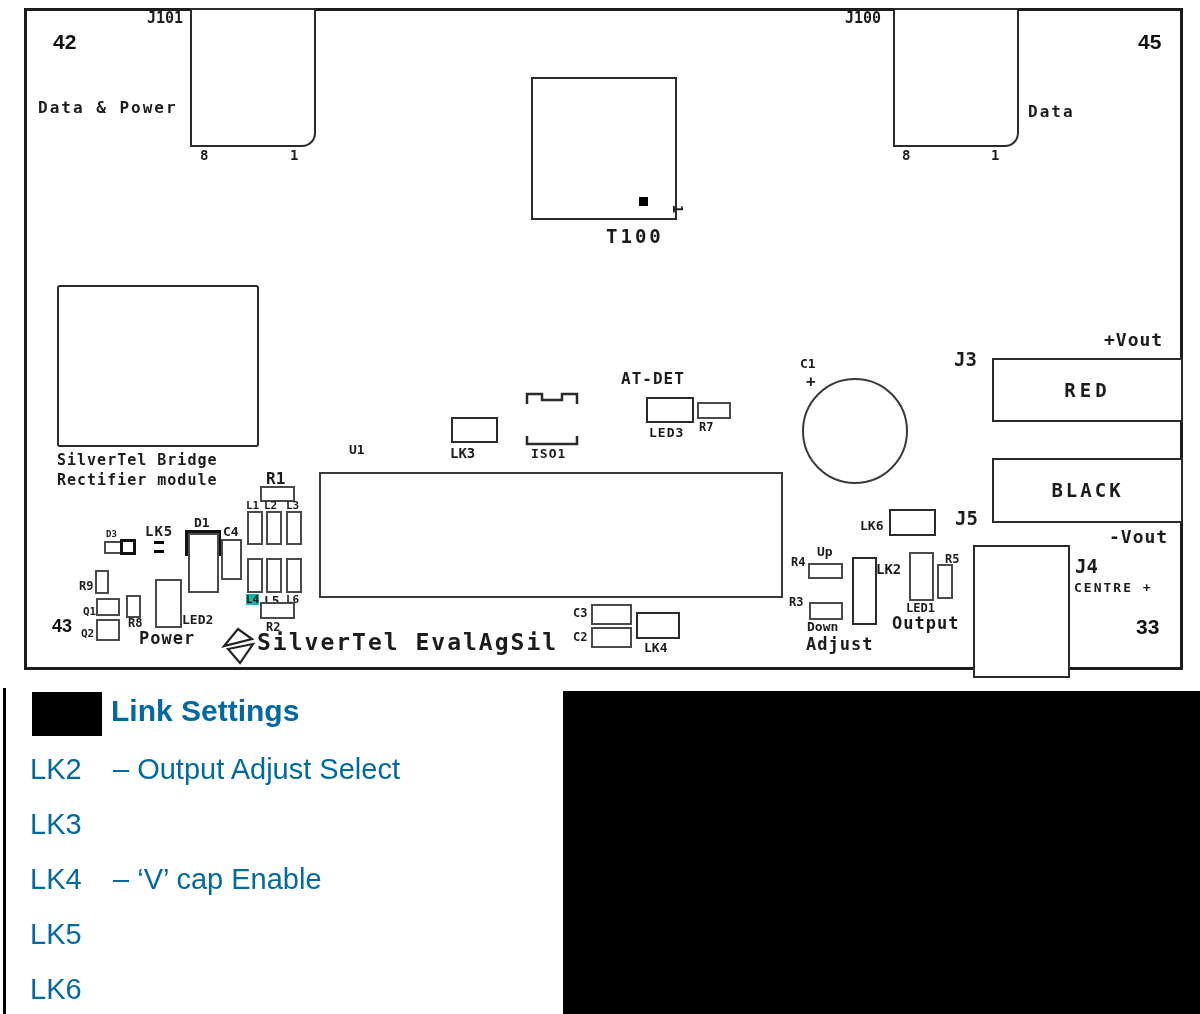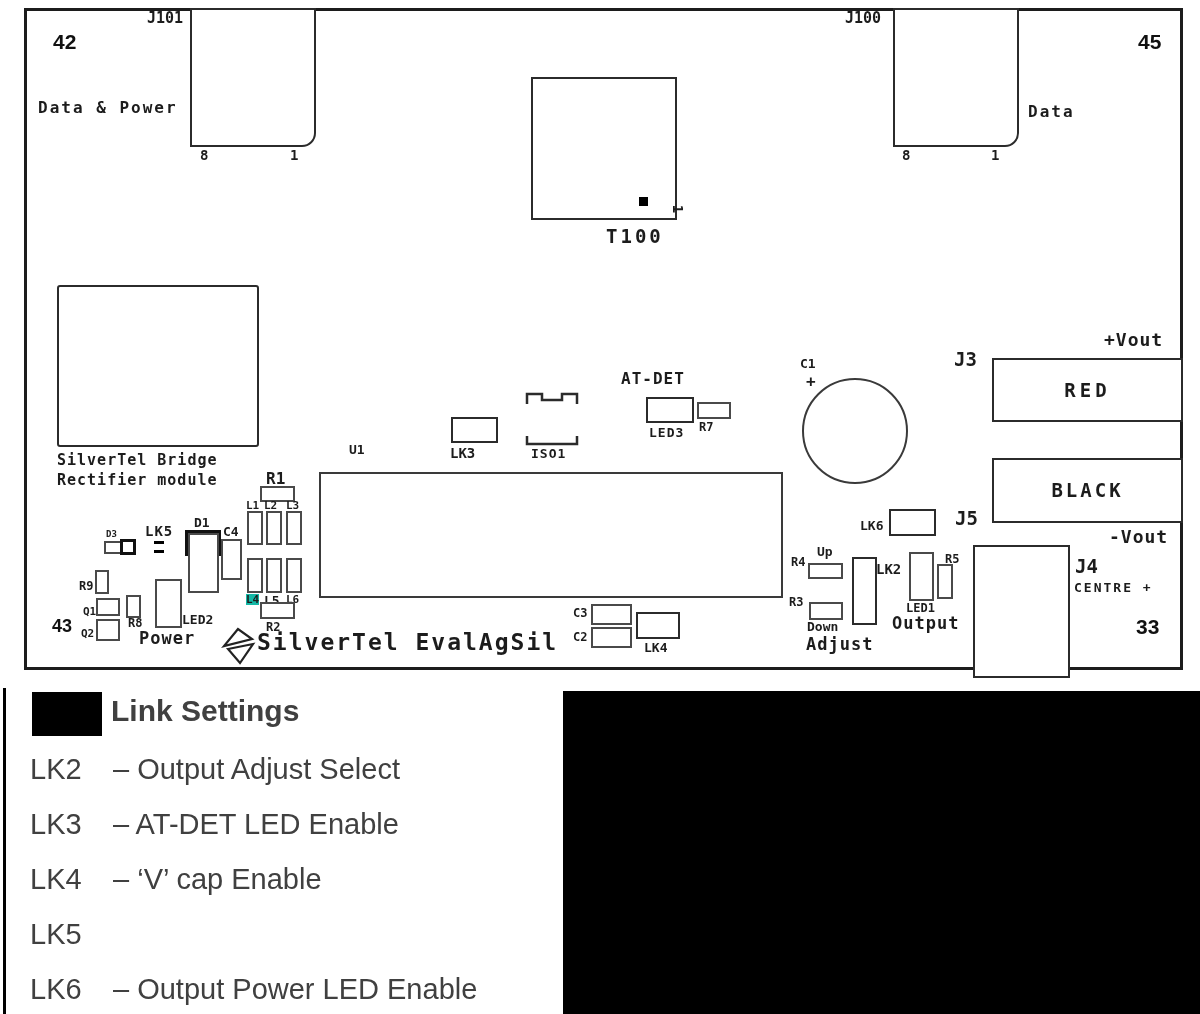--- a/index.html
+++ b/index.html
@@ -6,21 +6,21 @@
   #page{position:relative;width:1200px;height:1014px;background:#fff;overflow:hidden;
         font-family:"DejaVu Sans Mono",monospace;}
   .abs{position:absolute;box-sizing:border-box;}
   
   .m{position:absolute;white-space:nowrap;font-family:"DejaVu Sans Mono",monospace;
      font-weight:bold;color:#1c1c1c;line-height:1;}
   
   .num{position:absolute;white-space:nowrap;font-family:"Liberation Sans",sans-serif;
        font-weight:bold;color:#111;line-height:1;}
   .leg{position:absolute;white-space:nowrap;font-family:"Liberation Sans",sans-serif;
-       color:#404040;line-height:1;}
+       color:#0369a1;line-height:1;}
   
   .r{position:absolute;border:2px solid #2b2b2b;background:#fff;box-sizing:border-box;}
   .thin{border-width:2px;border-color:#4a4a4a;}
   .blk{position:absolute;background:#000;}
   svg{position:absolute;overflow:visible;}
 </style>
 </head>
 <body>
 
 <div id="page">
@@ -167,22 +167,20 @@
   <div class="m" style="left:1074px;top:581px;font-size:13px;letter-spacing:2px;">CENTRE +</div>
   <div class="num" style="left:1136px;top:616px;font-size:21px;">33</div>
 
   <div class="blk" style="left:3px;top:688px;width:3px;height:326px;"></div>
   <div class="blk" style="left:32px;top:692px;width:70px;height:44px;"></div>
   <div class="leg" style="left:111px;top:696px;font-size:30px;font-weight:bold;">Link Settings</div>
 
   <div class="leg" style="left:30px;top:755px;font-size:29px;">LK2</div>
   <div class="leg" style="left:113px;top:755px;font-size:29px;">– Output Adjust Select</div>
   <div class="leg" style="left:30px;top:810px;font-size:29px;">LK3</div>
-  <div class="leg" style="left:113px;top:810px;font-size:29px;">– AT-DET LED Enable</div>
   <div class="leg" style="left:30px;top:865px;font-size:29px;">LK4</div>
   <div class="leg" style="left:113px;top:865px;font-size:29px;">– ‘V’ cap Enable</div>
   <div class="leg" style="left:30px;top:920px;font-size:29px;">LK5</div>
   <div class="leg" style="left:30px;top:975px;font-size:29px;">LK6</div>
-  <div class="leg" style="left:113px;top:975px;font-size:29px;">– Output Power LED Enable</div>
 
   <div class="blk" style="left:563px;top:691px;width:637px;height:323px;"></div>
 
 </div>
 
 </body></html>

